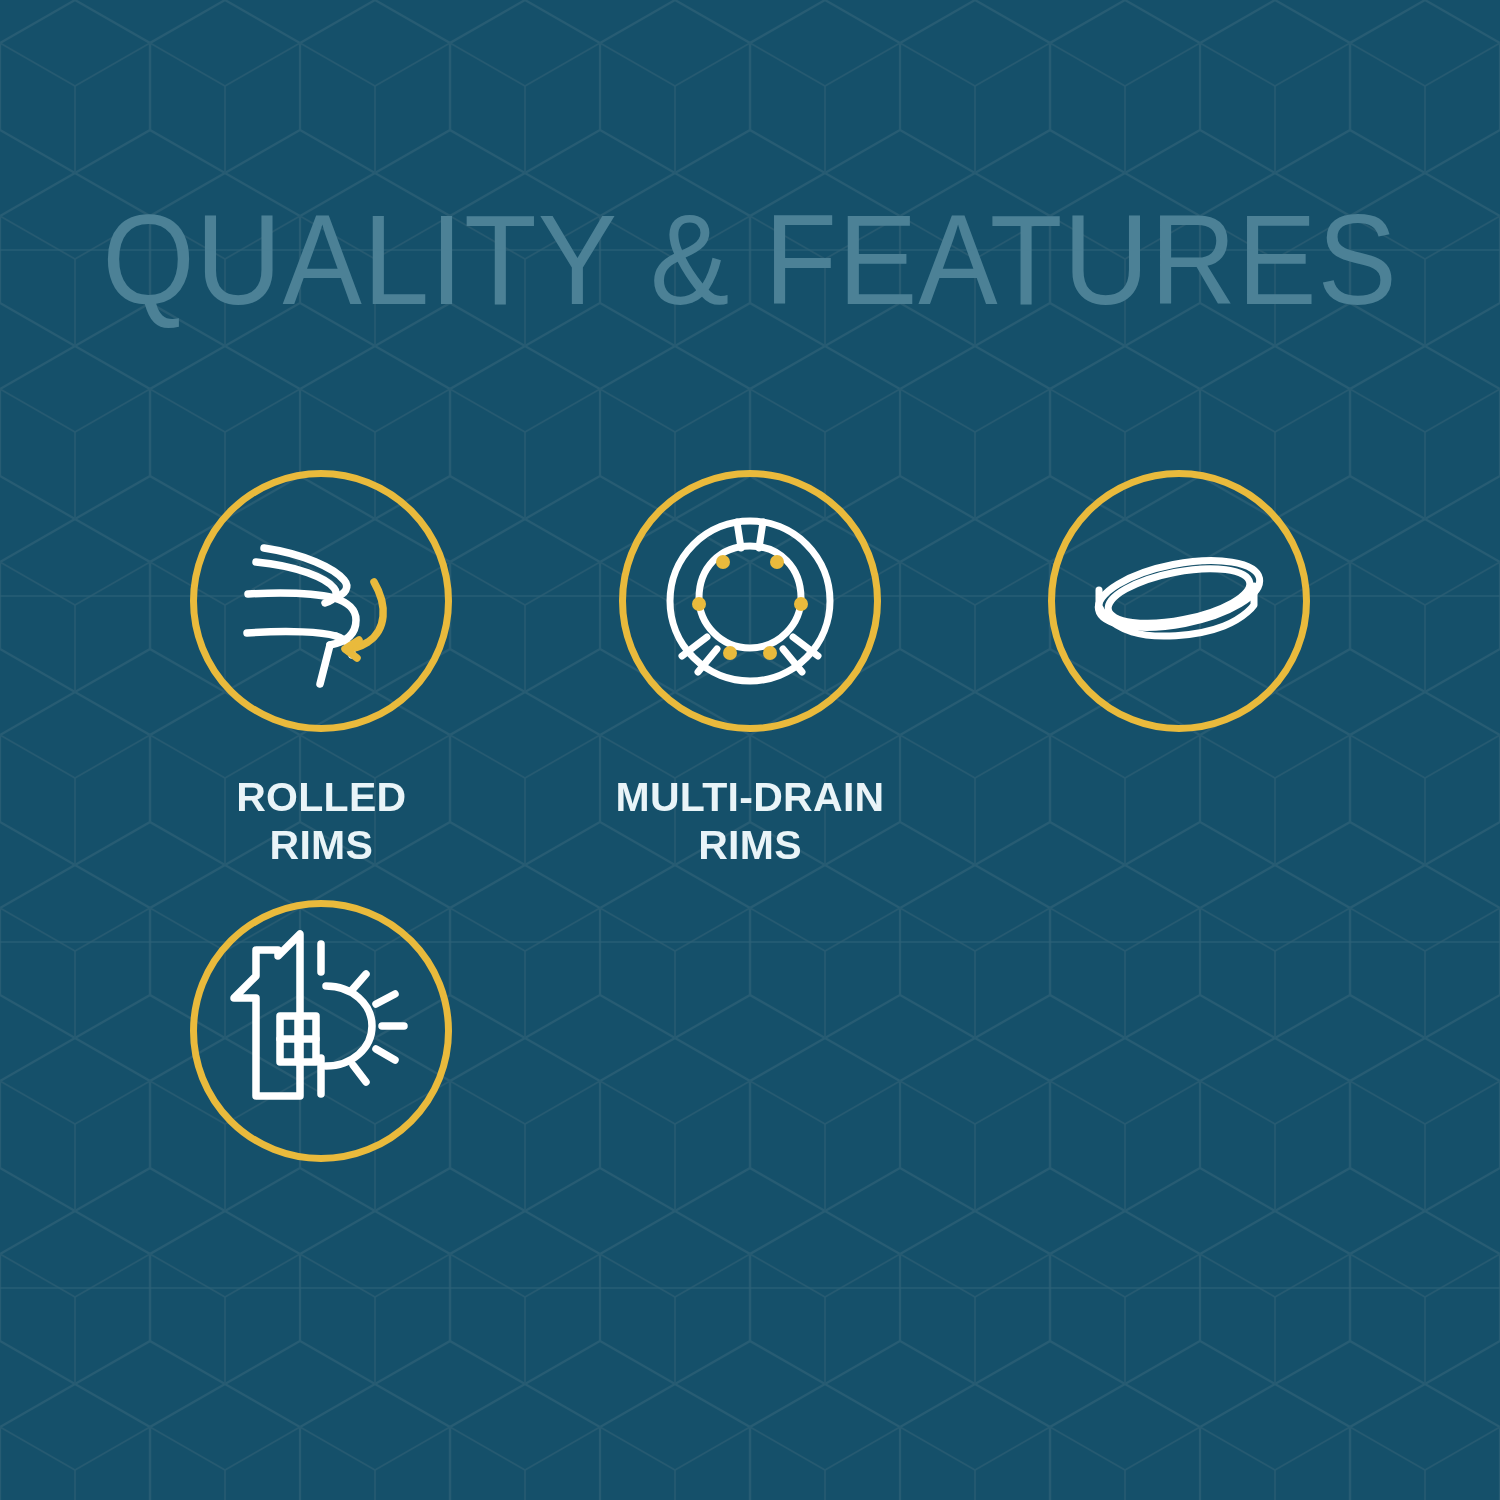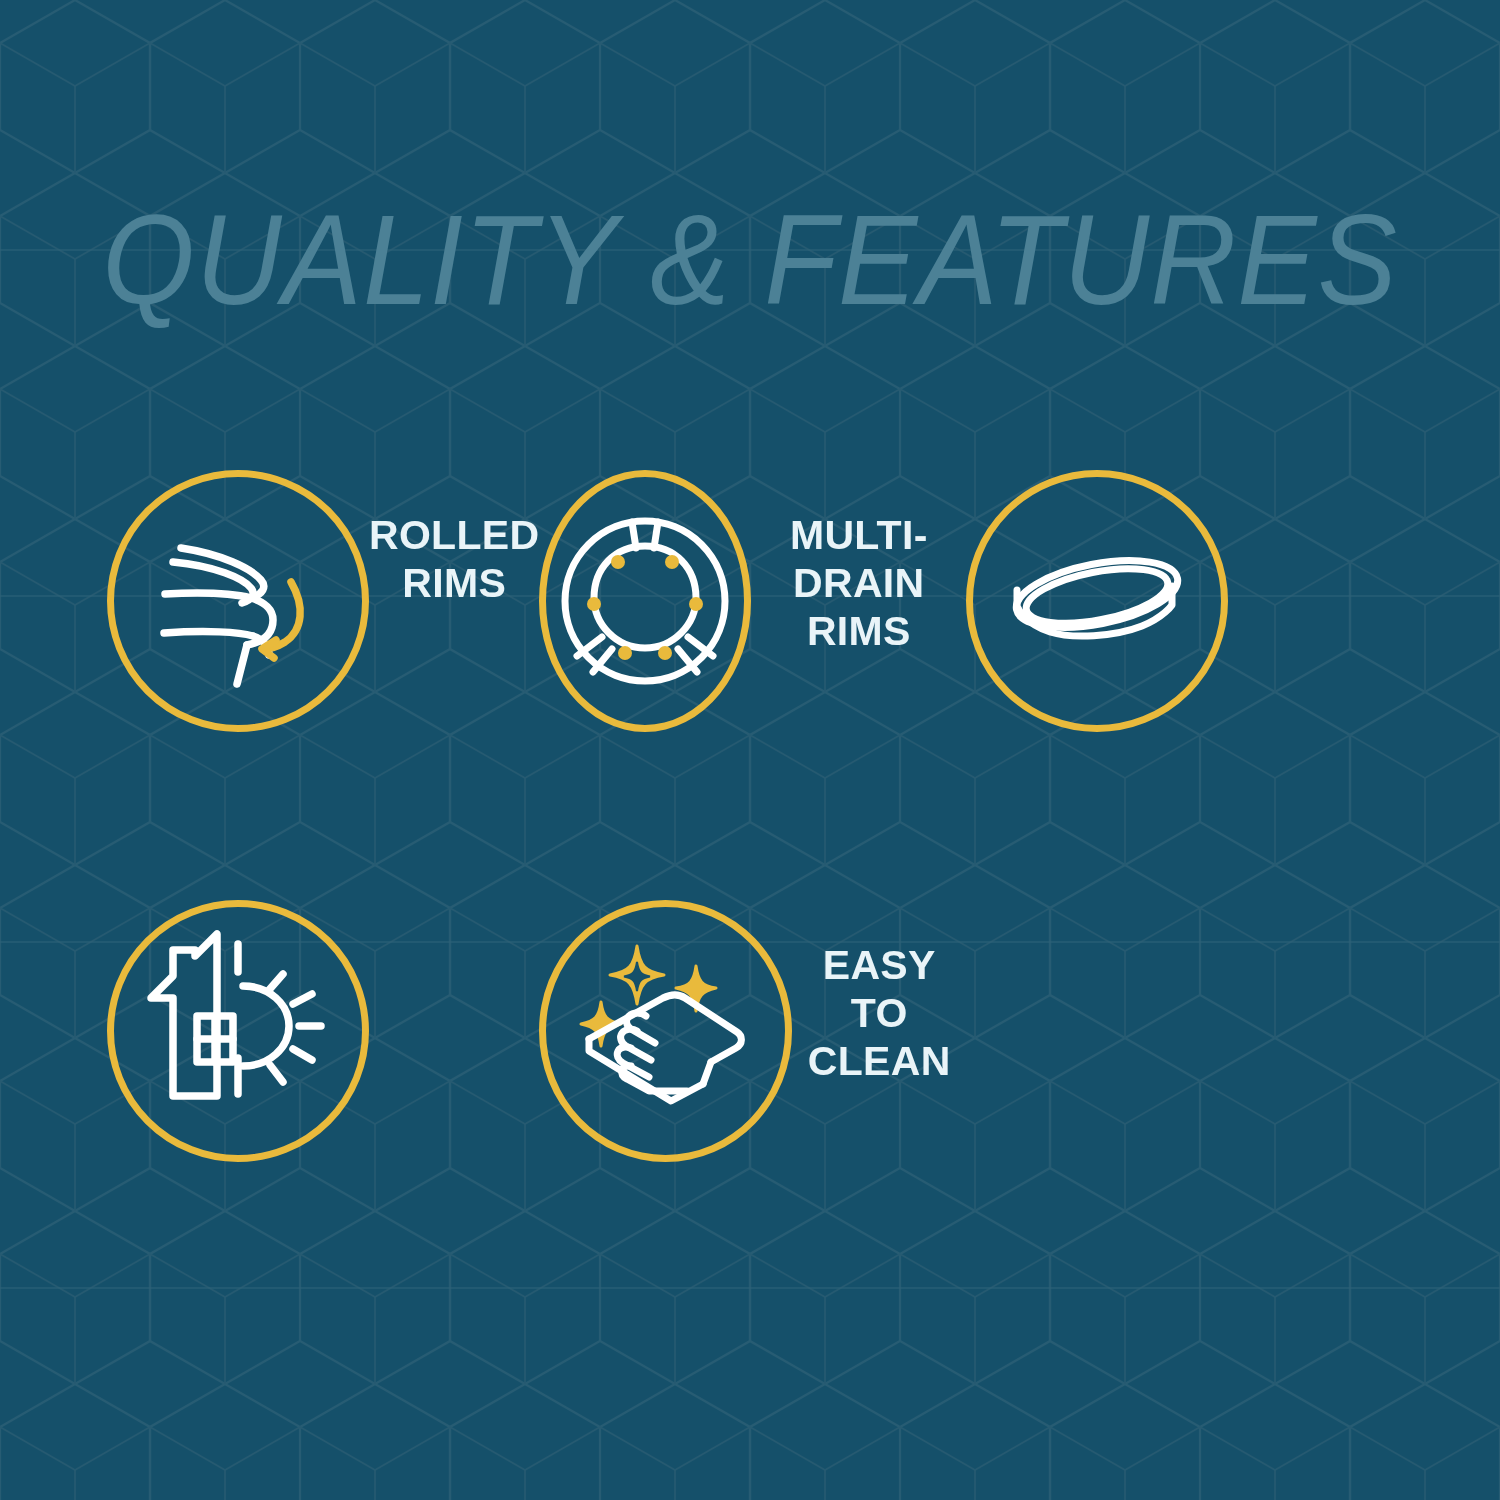--- a/index.html
+++ b/index.html
@@ -21,21 +21,20 @@
     width: 1500px;
     height: 1500px;
     pointer-events: none;
   }
   #title-wrap {
     position: absolute;
     left: 0;
     right: 0;
     top: 196px;
     text-align: center;
-    font-style: italic;
   }
   #page-title {
     display: block;
     font-family: "Liberation Sans", sans-serif;
     font-size: 128px;
     line-height: 1.0;
     font-weight: 400;
     letter-spacing: 1px;
     color: #4c8196;
     transform: scaleX(0.93);
@@ -46,21 +45,22 @@
     position: absolute;
     left: 107px;
     top: 470px;
     width: 1286px;
     display: grid;
     grid-template-columns: repeat(3, 1fr);
     grid-template-rows: repeat(2, 430px);
   }
   .feature-cell {
     display: flex;
-    flex-direction: row;
+    flex-direction: column;
+    align-items: center;
   }
   .icon-ring {
     width: 262px;
     height: 262px;
     border-radius: 50%;
     border: 7px solid #e9ba3c;
     box-sizing: border-box;
     display: flex;
     align-items: center;
     justify-content: center;
@@ -206,40 +206,15 @@
             <path d="M140 38 L126 54"></path>
             <path d="M169 58 L150 68"></path>
             <path d="M178 90 L156 90"></path>
             <path name="ray" d="M169 124 L150 113"></path>
             <path d="M140 146 L127 129"></path>
           </g>
         </svg>
       </div>
     </div>
 
-    <div class="feature-cell">
-      <div class="icon-ring">
-        <svg viewBox="0 0 190 190">
-          <g fill="#e9ba3c" stroke="#e9ba3c" stroke-width="3" stroke-linejoin="round">
-            <path d="M66 10 C69 30 74 36 93 39 C74 42 69 48 66 68 C63 48 58 42 39 39 C58 36 63 30 66 10 Z"></path>
-            <path d="M125 30 C127 45 131 50 145 52 C131 55 127 60 125 75 C123 60 119 55 105 52 C119 50 123 45 125 30 Z"></path>
-            <path d="M30 66 C32 81 36 85 50 88 C36 91 32 95 30 110 C28 95 24 91 10 88 C24 85 28 81 30 66 Z"></path>
-          </g>
-          <g fill="#15506a" stroke="#15506a" stroke-width="2">
-            <path d="M66 26 C67.5 36 70 39 79 40.5 C70 42 67.5 45 66 55 C64.5 45 62 42 53 40.5 C62 39 64.5 36 66 26 Z"></path>
-          </g>
-          <g fill="none" stroke="#ffffff" stroke-width="7" stroke-linejoin="round" stroke-linecap="round">
-            <path d="M18 103 L92 62 C100 58 108 58 114 62 L166 96 C172 100 172 108 165 112 L140 126"></path>
-            <path d="M18 103 L18 115 L100 165 L132 148"></path>
-            <path d="M140 126 L132 148"></path>
-            <path d="M75 80 C70 76 62 76 58 80 C54 84 55 90 60 93 L84 107"></path>
-            <path d="M66 95 C61 92 54 93 51 97 C48 101 50 107 55 110 L80 124"></path>
-            <path d="M60 112 C55 110 49 111 47 115 C45 119 47 124 52 127 L78 141"></path>
-            <path d="M60 130 C56 129 52 131 51 134 C50 138 52 141 56 143 L78 155 L116 155"></path>
-          </g>
-        </svg>
-      </div>
-      <div class="feature-label">EASY TO
-CLEAN</div>
-    </div>
 
   </div>
 </div>
 
 </body></html>

